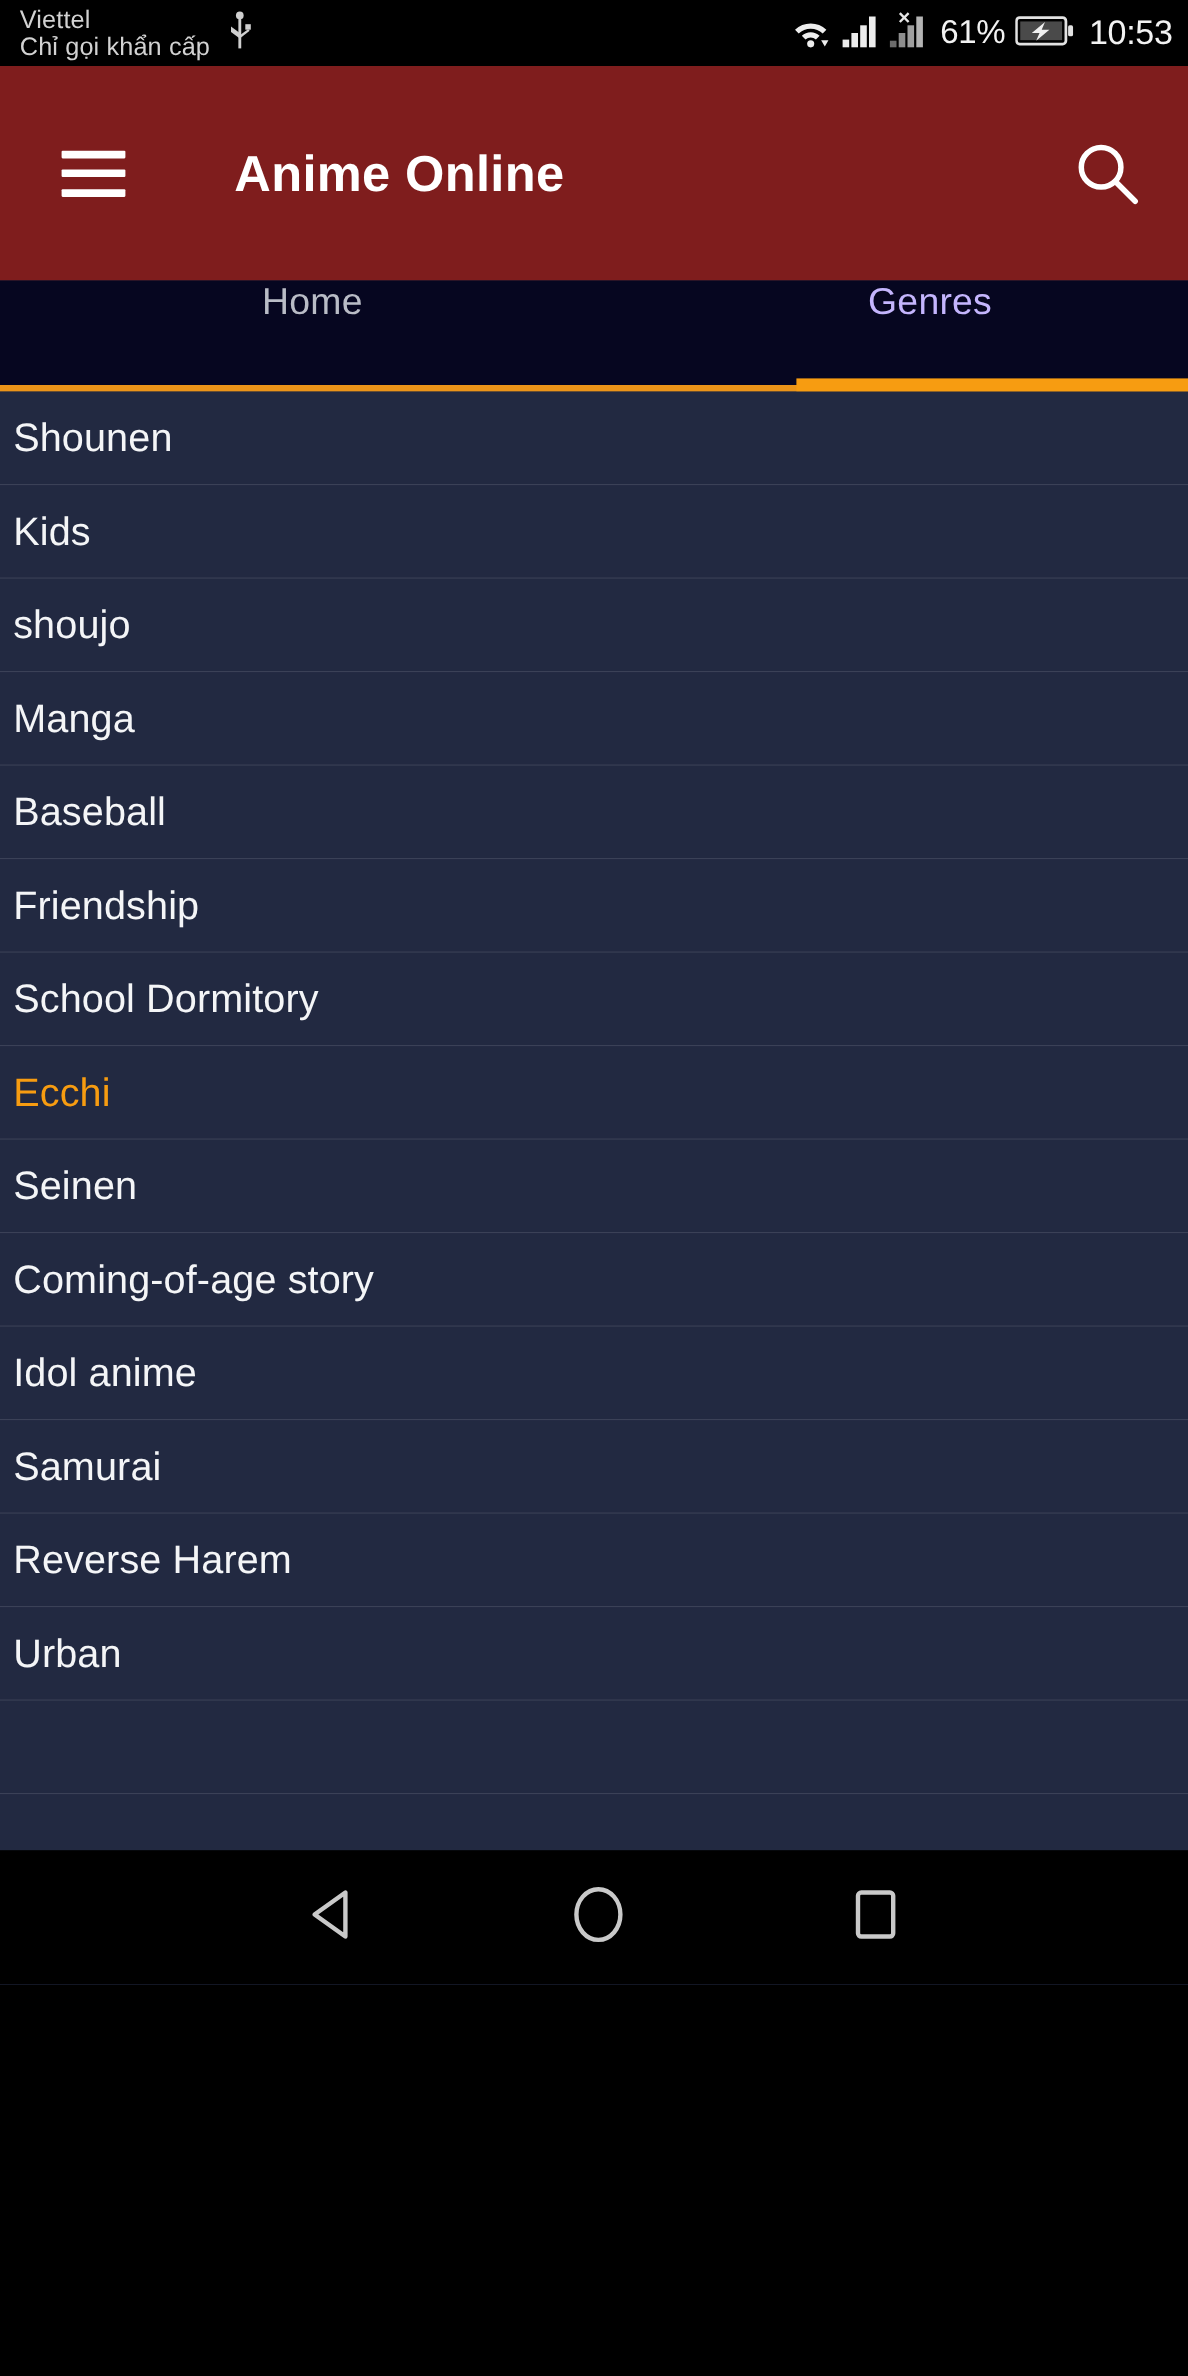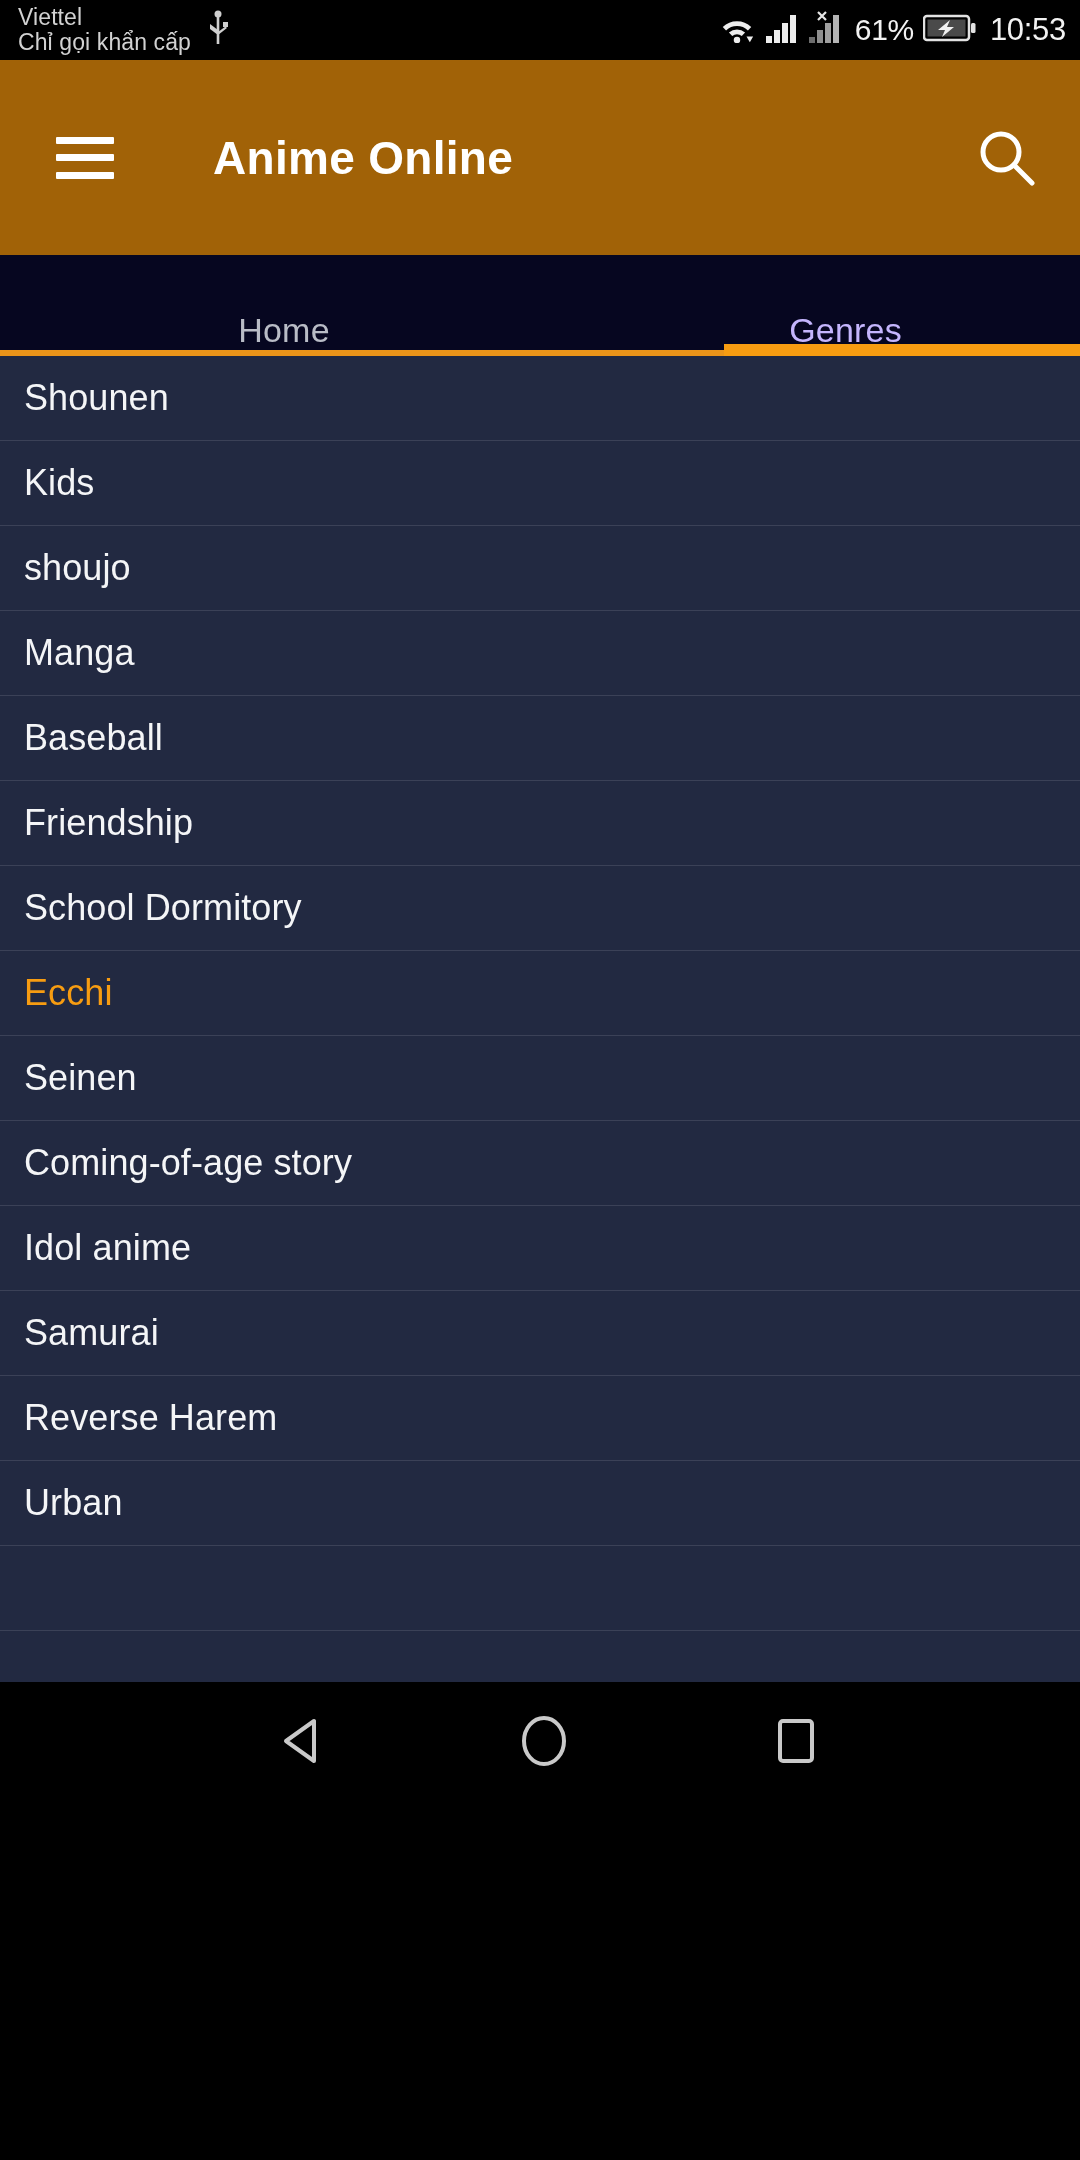--- a/index.html
+++ b/index.html
@@ -68,21 +68,21 @@
     letter-spacing: -0.3px;
     margin-left: 4px;
   }
 
   
   .app-bar {
     position: absolute;
     top: 60px; left: 0;
     width: 1080px;
     height: 195px;
-    background: #a16207;
+    background: #7f1d1d;
     display: flex;
     align-items: center;
   }
   .hamburger {
     position: absolute;
     left: 56px;
     top: 50%;
     transform: translateY(-50%);
     width: 58px;
     height: 42px;
@@ -124,21 +124,21 @@
     position: absolute;
     top: 255px; left: 0;
     width: 1080px;
     height: 95px;
     background: #060620;
     display: flex;
   }
   .tab {
     flex: 1;
     display: flex;
-    align-items: flex-end;
+    align-items: flex-start;
     justify-content: center;
     cursor: pointer;
     position: relative;
     padding-left: 28px;
   }
   .tab-label {
     font-size: 34px;
     color: #b9bcc6;
     letter-spacing: 0.2px;
   }
@@ -169,21 +169,21 @@
     width: 1080px;
     height: 1682px;
     background: #222941;
     overflow: hidden;
   }
   .genre-row {
     position: relative;
     height: 85px;
     display: flex;
     align-items: center;
-    padding-left: 24px;
+    padding-left: 12px;
     border-bottom: 1px solid #3b4157;
     cursor: pointer;
   }
   .genre-label {
     font-size: 36px;
     color: #f4f5f7;
     letter-spacing: 0.1px;
     white-space: nowrap;
   }
   .genre-row.highlight .genre-label {

